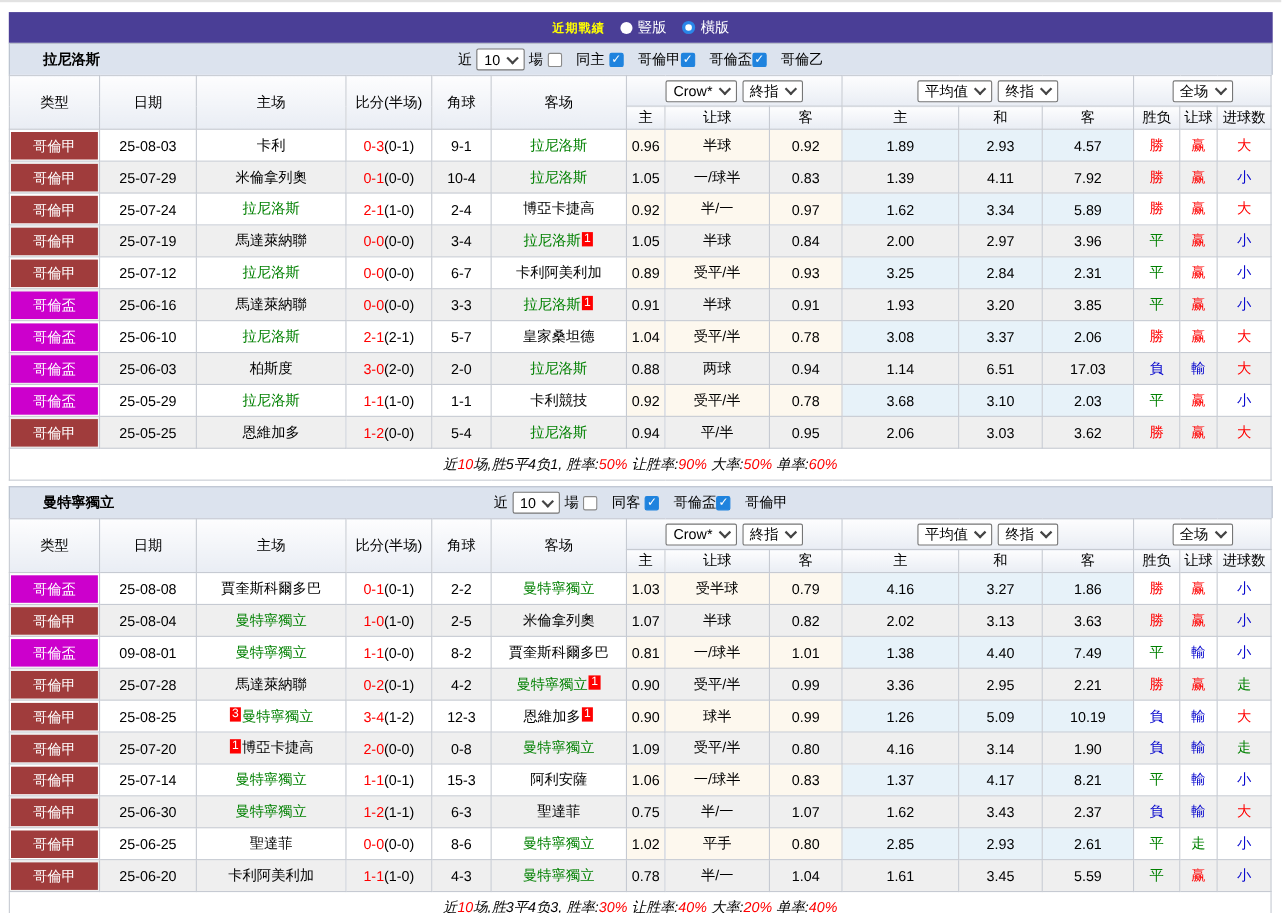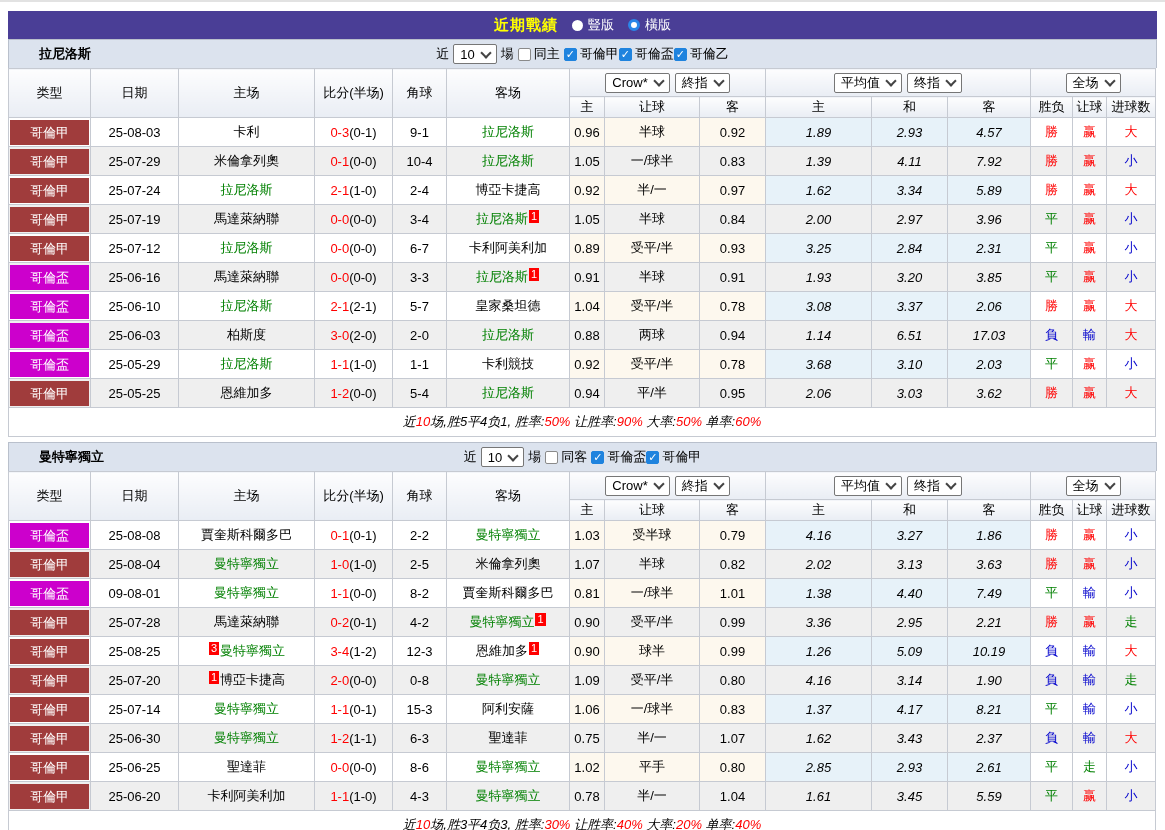--- a/index.html
+++ b/index.html
@@ -1,44 +1,44 @@
 <!DOCTYPE html>
 <html><head>
 <meta charset="utf-8">
 <style>
   html,body{margin:0;padding:0;background:#fff;}
   body{width:1165px;font-family:"Liberation Sans","DejaVu Sans",sans-serif;color:#000;}
   .top-strip{height:9px;border-top:2px solid #e2e2e2;background:#fff;}
   .title-bar{margin:0 8px;height:28px;background:#4a3e96;display:flex;align-items:center;justify-content:center;gap:14px;}
-  .title{color:#ffff00;font-weight:bold;font-size:15px;letter-spacing:1px;}
+  .title{color:#ffff00;font-weight:bold;font-size:11px;letter-spacing:1px;}
   .radio-group{display:inline-flex;align-items:center;gap:14px;}
   .radio-wrap{display:inline-flex;align-items:center;gap:5px;color:#fff;font-size:13px;cursor:default;}
   .radio{width:11px;height:11px;border-radius:50%;background:#fff;box-sizing:content-box;}
   .radio.sel{width:6px;height:6px;border:3px solid #2a86e8;background:#fff;}
   .section{margin:0 8px;}
   .section.second{margin-top:5px;}
   .sec-bar{background:#dce3ee;border:1px solid #b9c0cc;border-bottom:none;height:29px;display:flex;align-items:center;padding-left:30px;position:relative;box-sizing:border-box;}
   .sec-team{font-weight:bold;font-size:13px;}
   .controls{position:absolute;left:0;right:0;display:flex;justify-content:center;align-items:center;gap:4px;font-size:13px;}
   .ctrl-select{background:#fff;border:1px solid #767676;border-radius:2px;height:20px;display:inline-flex;align-items:center;padding:0 6px;gap:7px;font-size:13px;box-sizing:border-box;}
   .chev{width:6px;height:6px;border-right:2px solid #444;border-bottom:2px solid #444;transform:rotate(45deg);margin-top:-3px;}
   .cb{width:13px;height:13px;border:1px solid #8a8a8a;background:#fff;display:inline-block;border-radius:2px;box-sizing:border-box;font-size:11px;line-height:11px;text-align:center;color:#fff;}
   .cb.checked{background:#1f83de;border-color:#1f83de;}
-  .cb-wrap{display:inline-flex;align-items:center;gap:3px;}
+  .cb-wrap{display:inline-flex;align-items:center;gap:13px;}
   .cb-group{display:inline-flex;align-items:center;gap:0;}
   table{border-collapse:collapse;table-layout:fixed;width:920px;font-size:13px;background:#fff;border:1px solid #aab0bb;}
   th,td{border:1px solid #c6cad2;text-align:center;padding:0;overflow:hidden;white-space:nowrap;}
   thead th{background:linear-gradient(#fdfdfe,#e9edf4);font-weight:normal;font-size:13px;}
   thead tr.r1 th{height:27px;}
   thead tr.r2 th{height:20px;}
   .sel-flex{display:flex;justify-content:center;align-items:center;gap:5px;}
   tbody tr{height:29px;}
   tbody tr.alt td{background:#efefef;}
   tbody td.cream{background:#fdf8ee;text-align:center;}
-  tbody td.blue{background:#e7f2f9;font-style:italic;}
+  tbody td.blue{background:#e7f2f9;}
   .league{margin:1px;height:25px;line-height:25px;color:#fff;font-size:13px;}
   .l-red{background:#a03c3c;}
   .l-mag{background:#cc00cc;}
   .tname{color:#000;}
   .tname.green{color:#008000;}
   .ft{color:#ff0000;}
   .ht{color:#000;}
   .badge{background:#ff0000;color:#fff;font-size:11px;line-height:13px;padding:0 2px;display:inline-block;position:relative;top:-3px;margin:0 1px;}
   .c-r{color:#ff0000;}
   .c-g{color:#008000;}

